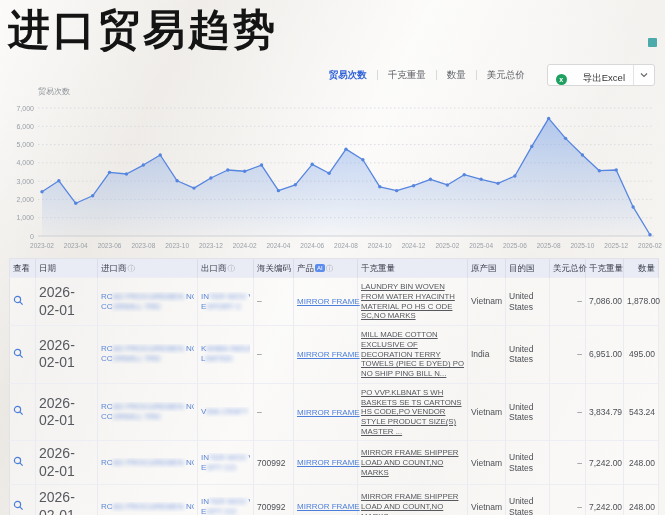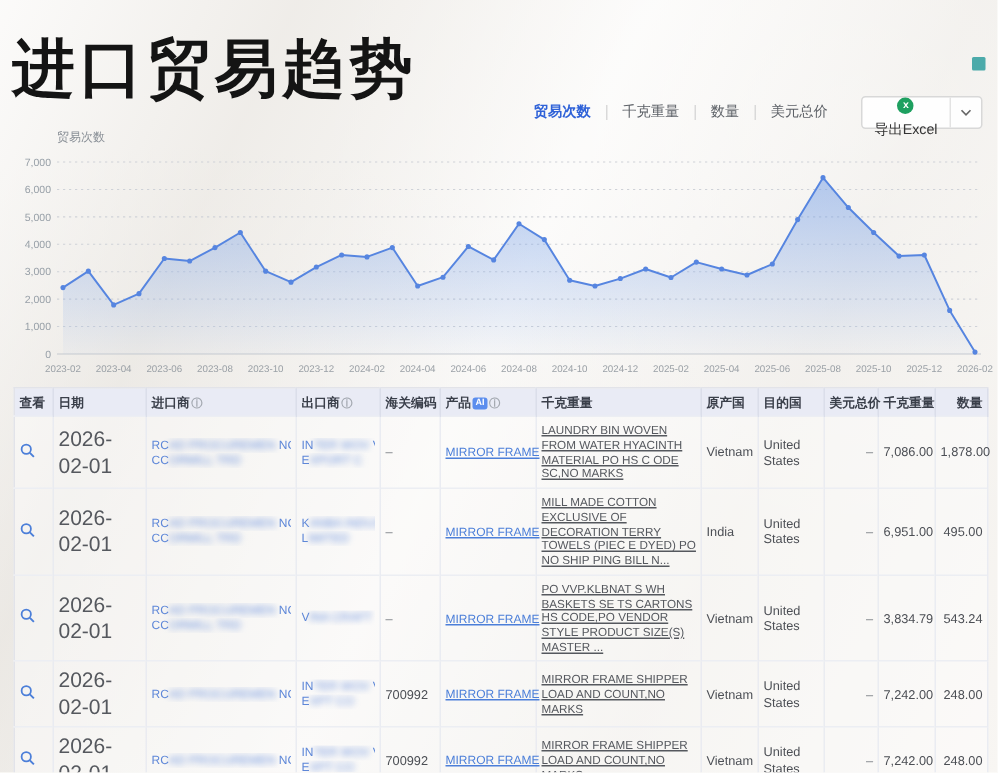--- a/index.html
+++ b/index.html
@@ -7,52 +7,52 @@
   .screen {
     position:relative; width:665px; height:515px; overflow:hidden;
     font-family:"Liberation Sans", sans-serif;
     background-color:#f5f3f0;
     background-image:
       linear-gradient(115deg, rgba(255,255,255,0.65) 0%, rgba(232,229,224,0.45) 22%, rgba(255,255,255,0.55) 48%, rgba(234,231,226,0.4) 72%, rgba(250,248,245,0.6) 100%),
       radial-gradient(ellipse at 18% 85%, rgba(225,221,215,0.5), transparent 55%),
       radial-gradient(ellipse at 85% 15%, rgba(255,255,255,0.7), transparent 45%);
   }
   .page-title {
-    position:absolute; top:18px; left:8px;
+    position:absolute; top:2px; left:8px;
     font-family:"Liberation Serif", serif; font-weight:700;
     font-size:42px; color:#141414; letter-spacing:3px;text-align:center;
   }
   .corner-mark { position:absolute; top:38px; right:8px; width:9px; height:9px; background:#2e9e9e; border-radius:1px; opacity:.85; }
 
   
   .toolbar { position:absolute; top:64px; right:10px; display:flex; align-items:center; }
   .tab { padding:0 10px; font-size:9.5px; color:#5c6066; cursor:pointer; line-height:22px; }
   .tab.active { color:#2f62d8; font-weight:bold; }
   .tab-sep { width:1px; height:10px; background:#d9d9d9; }
   .export-btn { display:flex; align-items:center; height:22px; margin-left:12px;
     border:1px solid #d8d8d8; border-radius:3px; background:rgba(255,255,255,0.9); }
-  .export-main { display:flex; align-items:center; gap:4px; padding:0 8px; font-size:9.5px; color:#333; cursor:pointer; height:100%;flex-direction:column; }
+  .export-main { display:flex; align-items:flex-end; gap:16px; padding:0 8px; font-size:9.5px; color:#333; cursor:pointer; height:100%; }
   .excel-icon { width:11px; height:11px; border-radius:50%; background:#1ea060; color:#fff;
     font-size:7px; line-height:11px; text-align:center; font-weight:bold; }
   .export-caret { border-left:1px solid #e3e3e3; padding:0 6px; height:100%; display:flex; align-items:center; cursor:pointer; }
 
   
   .chart-wrap { position:absolute; left:8px; top:84px; width:654px; height:172px; }
   .series-label { position:absolute; left:30px; top:2px; font-size:8px; color:#8a9097; }
   .chart-wrap svg { position:absolute; left:0; top:12px; overflow:visible; }
 
   
   table.data { position:absolute; left:9px; top:258px; width:649px;
     border-collapse:collapse; table-layout:fixed;
     border:1px solid #e2e3e9; background:rgba(255,255,255,0.45);
     font-size:8.5px; color:#4c4f55; }
   col.c0{width:26px} col.c1{width:62px} col.c2{width:100px} col.c3{width:56px}
   col.c4{width:40px} col.c5{width:64px} col.c6{width:110px} col.c7{width:38px}
   col.c8{width:44px} col.c9{width:36px} col.c10{width:38px} col.c11{width:35px}
-  th { background:#e9ebf5; font-weight:bold; color:#3a3f4a; padding:4px 3px;
+  th { background:#e9ebf5; font-weight:normal; color:#3a3f4a; padding:4px 3px;
     text-align:left; font-size:8.5px; line-height:1.2; border-right:1px solid rgba(210,213,226,0.6); }
   td { padding:4px 3px; border-top:1px solid #eceef3; border-right:1px solid rgba(230,232,240,0.8);
     vertical-align:middle; line-height:1.25; }
   .num { text-align:right; }
   .view-btn { display:inline-block; cursor:pointer; }
   .date-cell { color:#55585e; font-size:14px; }
   .party-line { white-space:nowrap; overflow:hidden; color:#5e87d8; font-size:8px; }
   .blur { filter:blur(2.2px); color:#6e93dd; }
   .product-link { color:#4c7fd9; cursor:pointer; font-size:8px; white-space:nowrap;text-decoration:underline; }
   .desc-cell { font-size:7.8px; color:#55585e;text-decoration:underline; }

